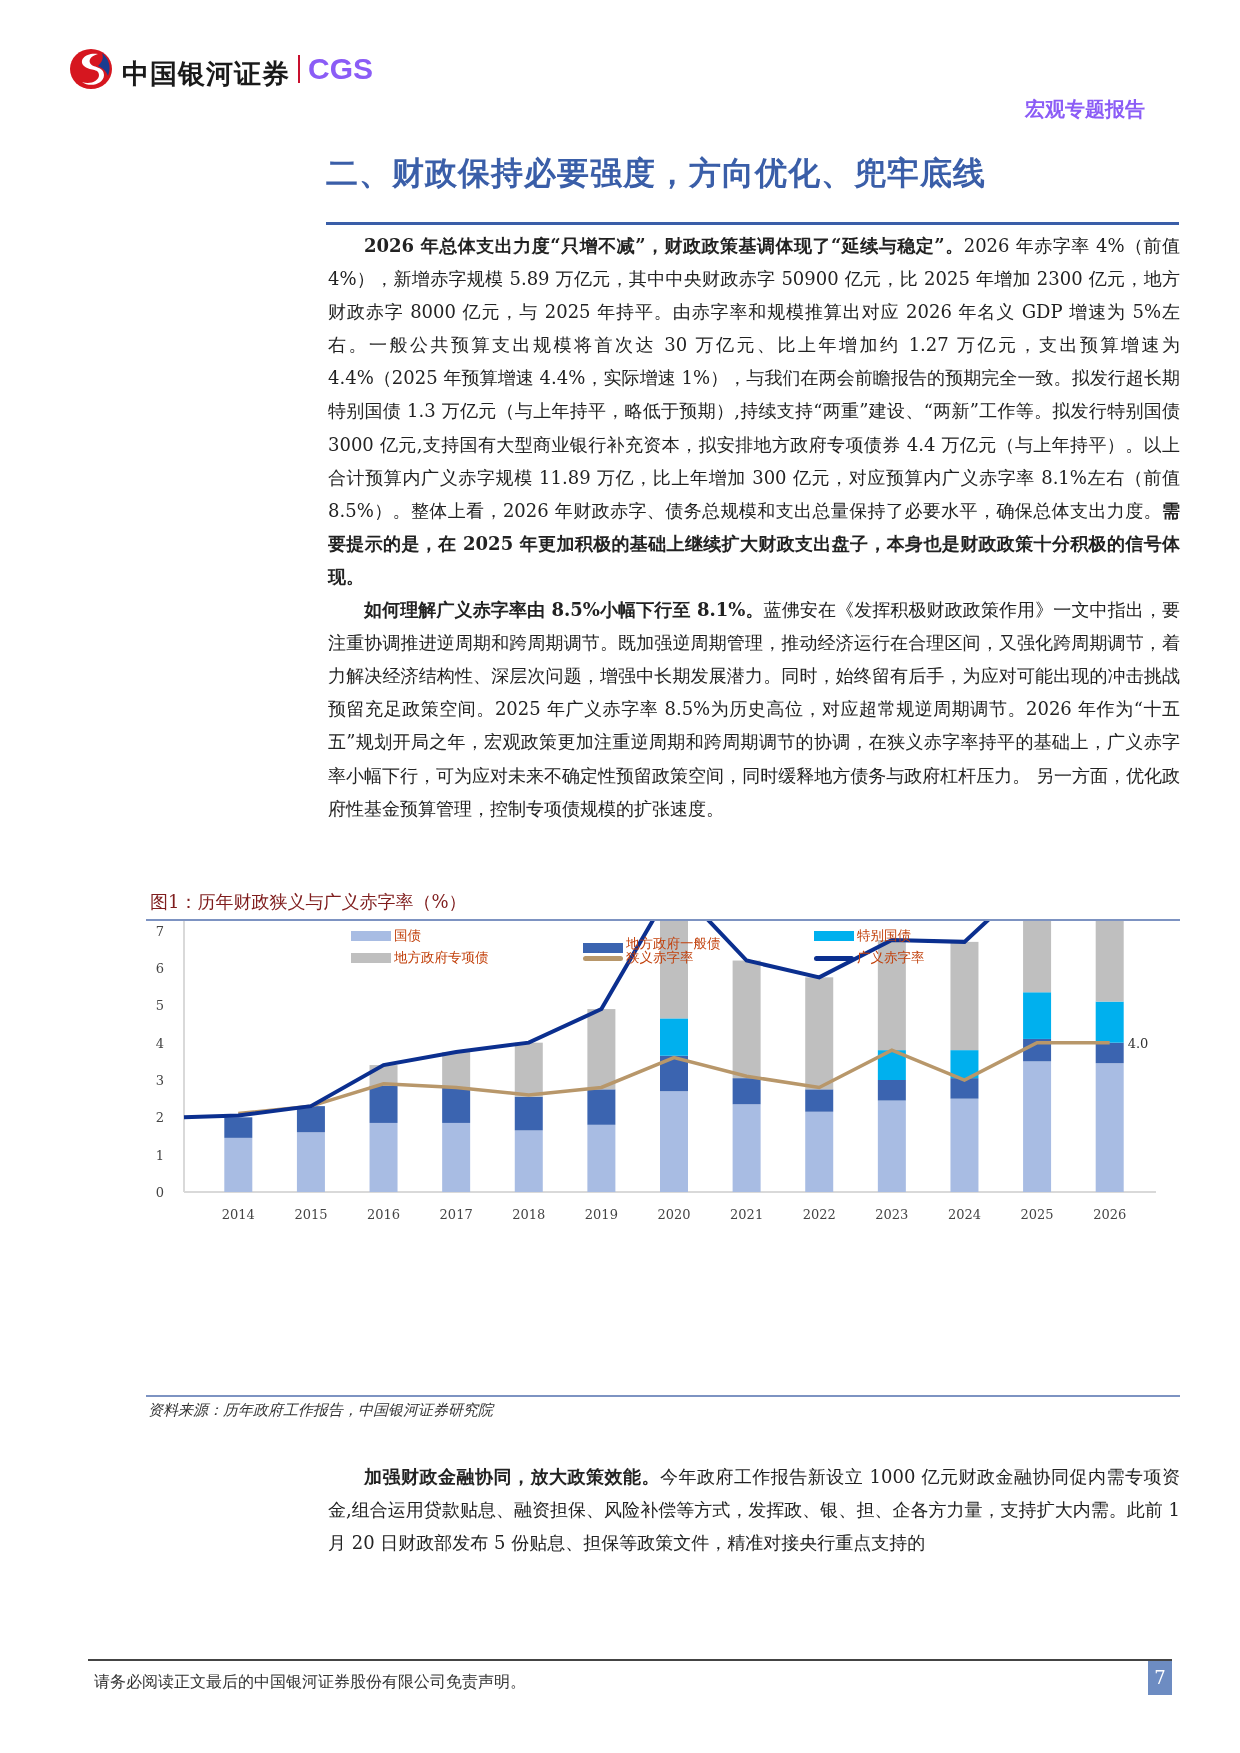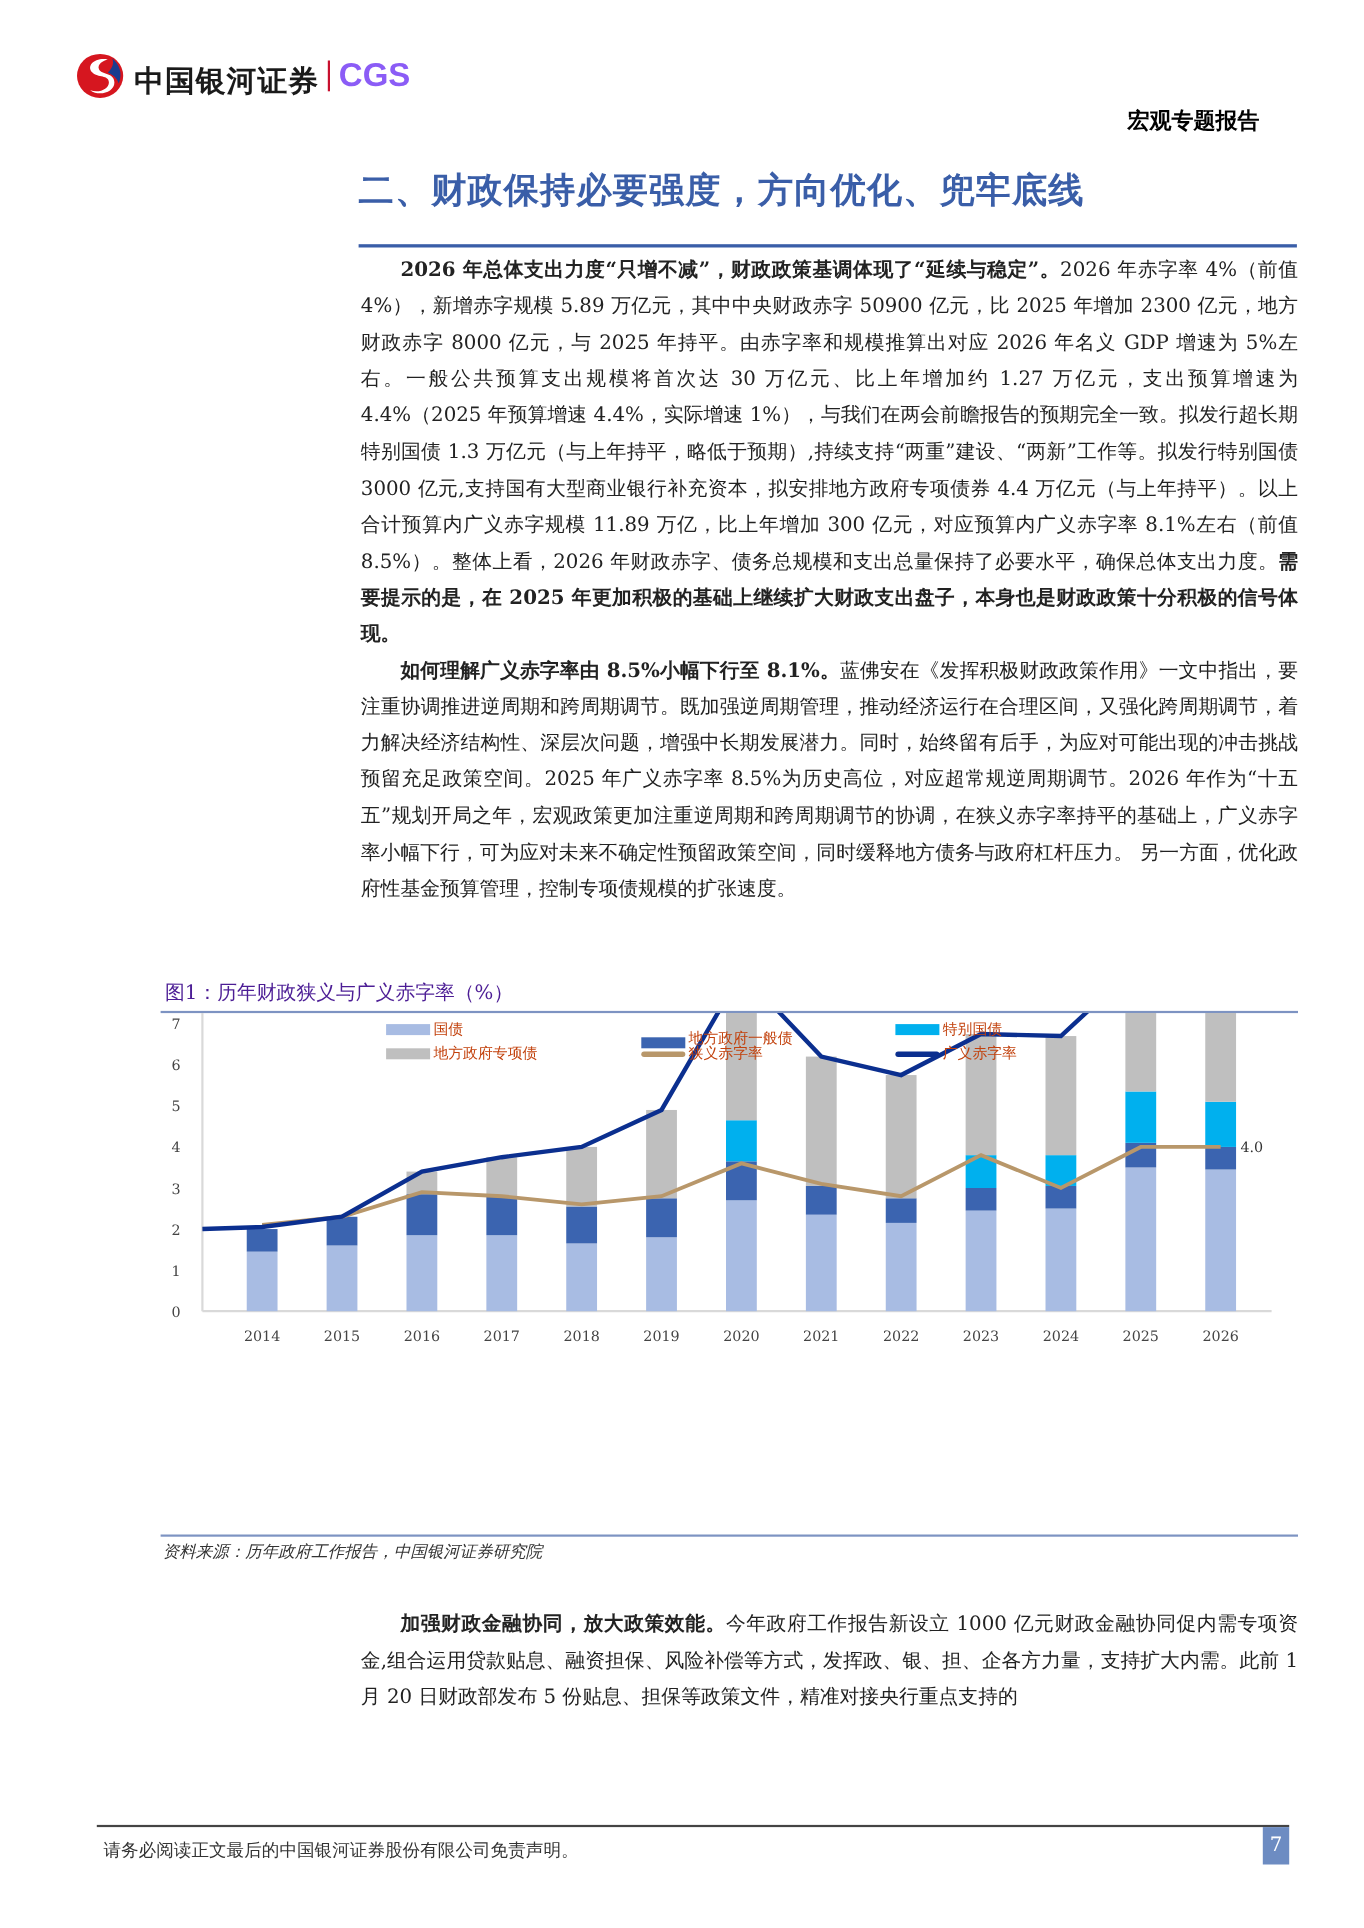--- a/index.html
+++ b/index.html
@@ -3,27 +3,27 @@
 <meta charset="utf-8">
 <style>
   html, body { margin: 0; padding: 0; background: #ffffff; }
   body { width: 1240px; height: 1753px; position: relative; overflow: hidden;
          font-family: "DejaVu Serif", "Liberation Serif", serif; color: #222; }
   .logo { position: absolute; left: 68px; top: 46px; display: flex; align-items: center; }
   .logo-mark { width: 46px; height: 46px; margin-right: 8px; }
   .logo-cn { font-family: "DejaVu Sans", "Liberation Sans", sans-serif; font-weight: bold; font-size: 27px; color: #1a1a1a; letter-spacing: 1px; margin-top: 10px; }
   .logo-sep { width: 2px; height: 28px; background: #c8102e; margin: 0 8px; }
   .logo-en { font-family: "Liberation Sans", "DejaVu Sans", sans-serif; font-weight: bold; font-size: 30px; color: #8b5cf6; }
-  .report-type { position: absolute; right: 95px; top: 96px; font-size: 20px; font-weight: bold; color: #000000; }
+  .report-type { position: absolute; right: 95px; top: 96px; font-size: 20px; font-weight: bold; color: #8b5cf6; }
   .section-title { position: absolute; left: 326px; top: 152px; font-size: 32px; font-weight: bold; color: #3a5ea8; letter-spacing: 1px; }
   .title-rule { position: absolute; left: 326px; top: 222px; width: 853px; height: 3px; background: #3a5ea8; }
   .body-text { position: absolute; left: 328px; width: 852px; font-size: 18px; line-height: 33.1px; text-align: justify; color: #222; }
   .body-text p { margin: 0; text-indent: 2em; }
   .body-text b { font-weight: bold; }
-  .fig-title { position: absolute; left: 150px; top: 890px; font-size: 18px; color: #4c1d95; }
+  .fig-title { position: absolute; left: 150px; top: 890px; font-size: 18px; color: #7f1d1d; }
   .fig-rule { position: absolute; left: 146px; top: 919px; width: 1034px; height: 2px; background: #7d93c2; }
   .chart { position: absolute; left: 146px; top: 921px; width: 1034px; height: 470px; }
   .src-rule { position: absolute; left: 146px; top: 1395px; width: 1034px; height: 2px; background: #7d93c2; }
   .source { position: absolute; left: 148px; top: 1401px; font-size: 15px; font-style: italic; color: #333; }
   .foot-rule { position: absolute; left: 88px; top: 1659px; width: 1084px; height: 2px; background: #444; }
   .footer-note { position: absolute; left: 94px; top: 1672px; font-size: 16px; color: #333; }
   .page-num { position: absolute; left: 1148px; top: 1661px; width: 24px; height: 34px; background: #6d8cc2; color: #fff;
               font-size: 18px; text-align: center; line-height: 34px; }
   .legend { position: absolute; font-family: "DejaVu Sans", sans-serif; font-size: 13.5px; color: #c2410c; display: flex; align-items: center; }
   .legend .sw { display: inline-block; width: 40px; height: 10px; margin-right: 3px; }

